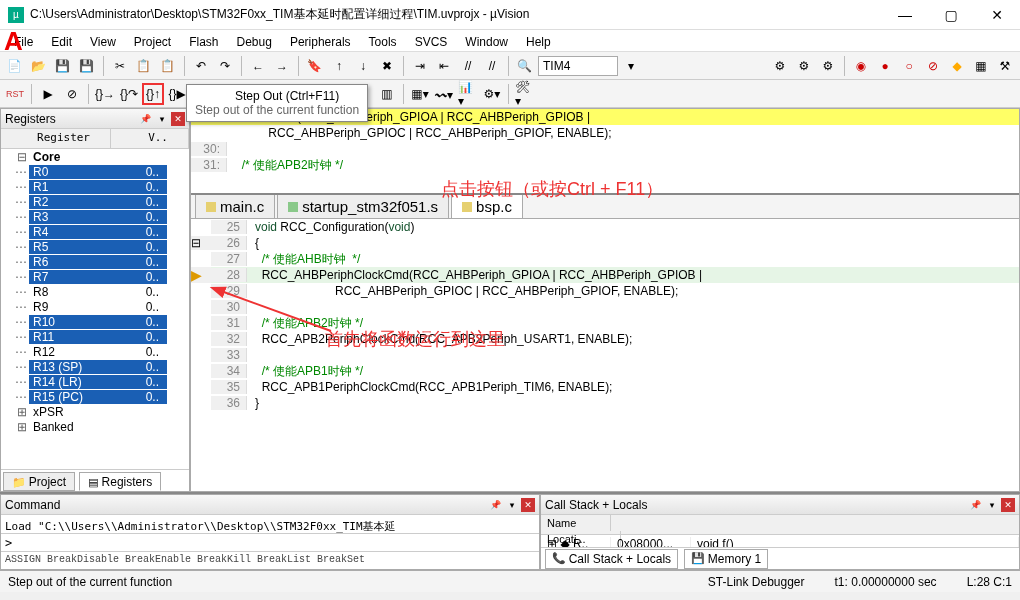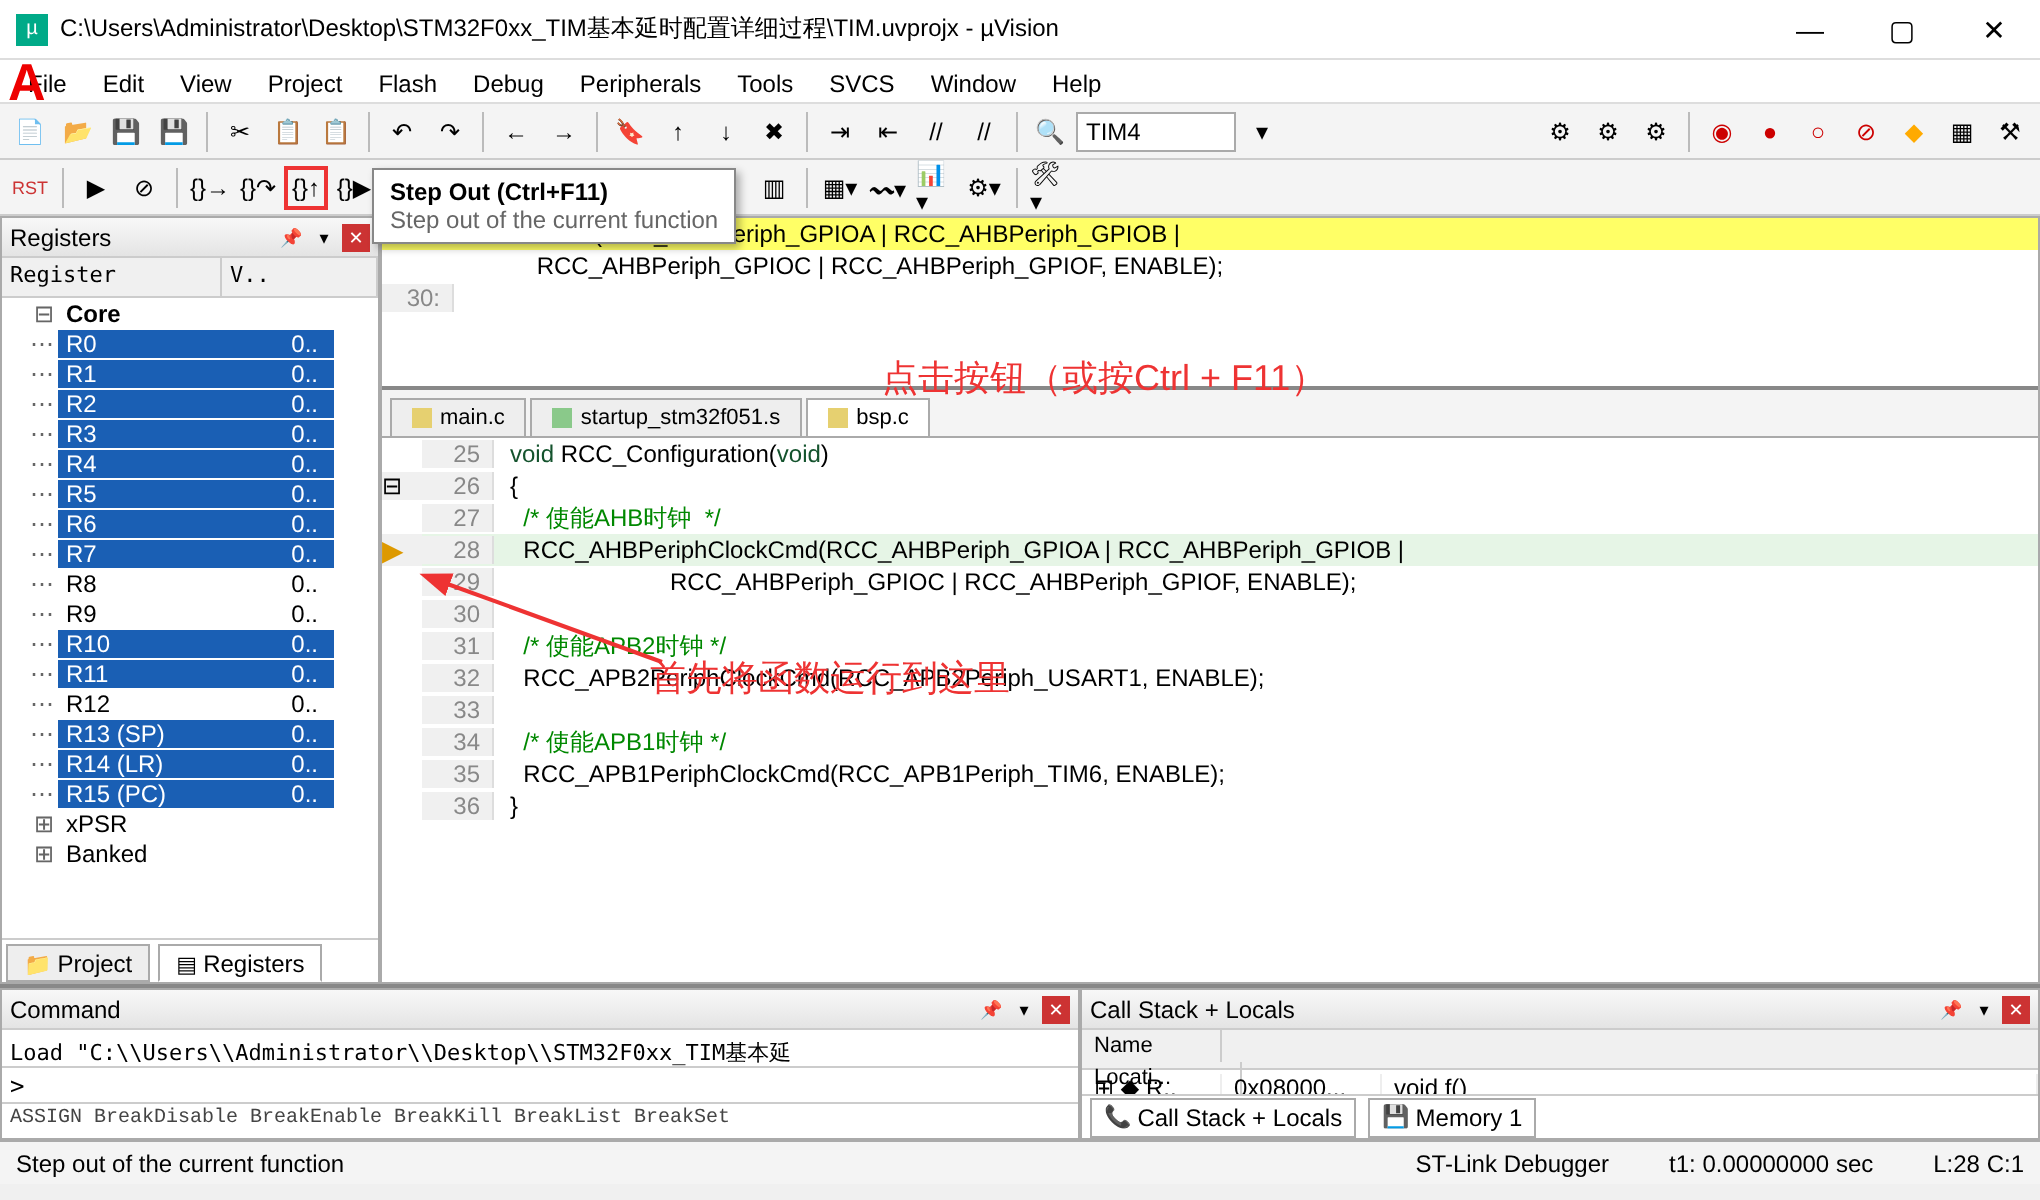--- a/index.html
+++ b/index.html
@@ -16,42 +16,42 @@
 .tbtn.hl { border:2px solid #e33; }
 .sep { width:1px; height:20px; background:#bbb; margin:0 3px; }
 .tinput { height:20px; width:80px; border:1px solid #aaa; padding:0 4px; background:#fff; }
 .mainrow { display:flex; height:384px; }
 .regpanel { width:190px; background:#fff; border:1px solid #aaa; display:flex; flex-direction:column; }
 .panelhead { height:20px; background:linear-gradient(#f8f8f8,#e4e4e4); border-bottom:1px solid #ccc; display:flex; align-items:center; padding:0 4px; font-size:11px; justify-content:space-between; }
 .panelhead .pbtns { display:flex; gap:2px; }
 .pbtn { width:14px; height:14px; font-size:9px; display:flex; align-items:center; justify-content:center; cursor:pointer; }
 .pbtn.x { background:#c33; color:#fff; }
 .reghead { height:20px; display:flex; border-bottom:1px solid #ccc; background:#f0f0f0; }
-.regcol { padding:2px 4px; border-right:1px solid #ccc; font-family:monospace; font-size:11px; }
+.regcol { padding:2px 20px; border-right:1px solid #ccc; font-family:monospace; font-size:11px;text-align:right; }
 .reglist { flex:1; overflow:auto; font-family:monospace; font-size:11px; }
 .regrow { display:flex; height:15px; align-items:center; }
 .regrow .tree { width:28px; text-align:right; padding-right:2px; color:#666; }
 .regrow .name { width:78px; padding-left:4px; }
 .regrow .val { width:60px; text-align:right; padding-right:8px; }
 .regrow.sel .name, .regrow.sel .val { background:#1a5fb4; color:#fff; }
 .regtabs { height:22px; display:flex; border-top:1px solid #ccc; }
 .rtab { padding:2px 8px; border:1px solid #aaa; background:#eee; font-size:11px; cursor:pointer; margin:2px 2px 0 2px;text-align:center; }
 .rtab.act { background:#fff; border-bottom-color:#fff; }
 .editarea { flex:1; display:flex; flex-direction:column; border:1px solid #aaa; background:#fff; position:relative; }
 .upperpane { height:86px; border-bottom:2px solid #888; position:relative; background:#fff; }
 .codeline { font-family:monospace; font-size:12px; display:flex; height:16px; align-items:center; }
 .codeline .ln { width:36px; text-align:right; color:#888; padding-right:6px; background:#f0f0f0; border-right:1px solid #ddd; }
 .codeline .gutter { width:20px; background:#f0f0f0; }
 .codeline .txt { padding-left:8px; white-space:pre; }
 .hlline { background:#ffff66; }
 .tooltip { position:absolute; left:0; top:0; background:#fff; border:1px solid #888; box-shadow:2px 2px 4px rgba(0,0,0,.3); padding:4px 8px; font-size:11px; z-index:10; }
-.tooltip .tt1 { font-weight:bold; }
+.tooltip .tt1 { font-weight:normal;margin-left:40px; }
 .tooltip .tt2 { color:#666; }
 .tabstrip { height:24px; background:#f4f4f4; border-bottom:1px solid #aaa; display:flex; align-items:flex-end; padding:0 4px; gap:2px; }
-.etab { padding:3px 10px; border:1px solid #aaa; border-bottom:none; background:#eee; font-size:11px; cursor:pointer; display:flex; align-items:center; gap:4px; }
+.etab { padding:3px 10px; border:1px solid #aaa; border-bottom:none; background:#eee; font-size:15px; cursor:pointer; display:flex; align-items:center; gap:4px; }
 .etab.act { background:#fff; }
 .etab .ic { width:10px; height:10px; }
 .codebody { flex:1; overflow:auto; position:relative; background:#fff; }
 .currow { background:linear-gradient(#e6f5e6,#e6f5e6); }
 .annot { position:absolute; color:#e33; font-size:18px; font-family:sans-serif; pointer-events:none; }
 .redletter { position:absolute; left:4px; top:26px; color:#e00; font-size:26px; font-weight:bold; font-family:sans-serif; }
 .bottomrow { display:flex; height:78px; border-top:2px solid #888; }
 .cmdpanel { width:540px; border:1px solid #aaa; background:#fff; display:flex; flex-direction:column; }
 .cmdbody { flex:1; font-family:monospace; font-size:11px; padding:4px; overflow:hidden; }
 .cmdinput { height:18px; border-top:1px solid #ccc; display:flex; align-items:center; }
@@ -301,20 +301,24 @@
           <div class="txt fn">hClockCmd(RCC_AHBPeriph_GPIOA | RCC_AHBPeriph_GPIOB |</div>
         </div>
         <div class="codeline">
           <div class="ln"></div>
           <div class="txt fn">          RCC_AHBPeriph_GPIOC | RCC_AHBPeriph_GPIOF, ENABLE);</div>
         </div>
         <div class="codeline">
           <div class="ln">30:</div>
           <div class="txt fn"></div>
         </div>
+        <div class="codeline">
+          <div class="ln">31:</div>
+          <div class="txt cm">  /* 使能APB2时钟 */</div>
+        </div>
       </div>
     <div class="tabstrip" id="tabstrip">
         <div class="etab"><span class="ic" style="background:#e6d070"></span>main.c</div>
         <div class="etab"><span class="ic" style="background:#8ac98a"></span>startup_stm32f051.s</div>
         <div class="etab act"><span class="ic" style="background:#e6d070"></span>bsp.c</div>
       </div>
     <div class="codebody" id="codebody">
     <div class="codeline">
           <div class="gutter"></div>
           <div class="ln">25</div>

